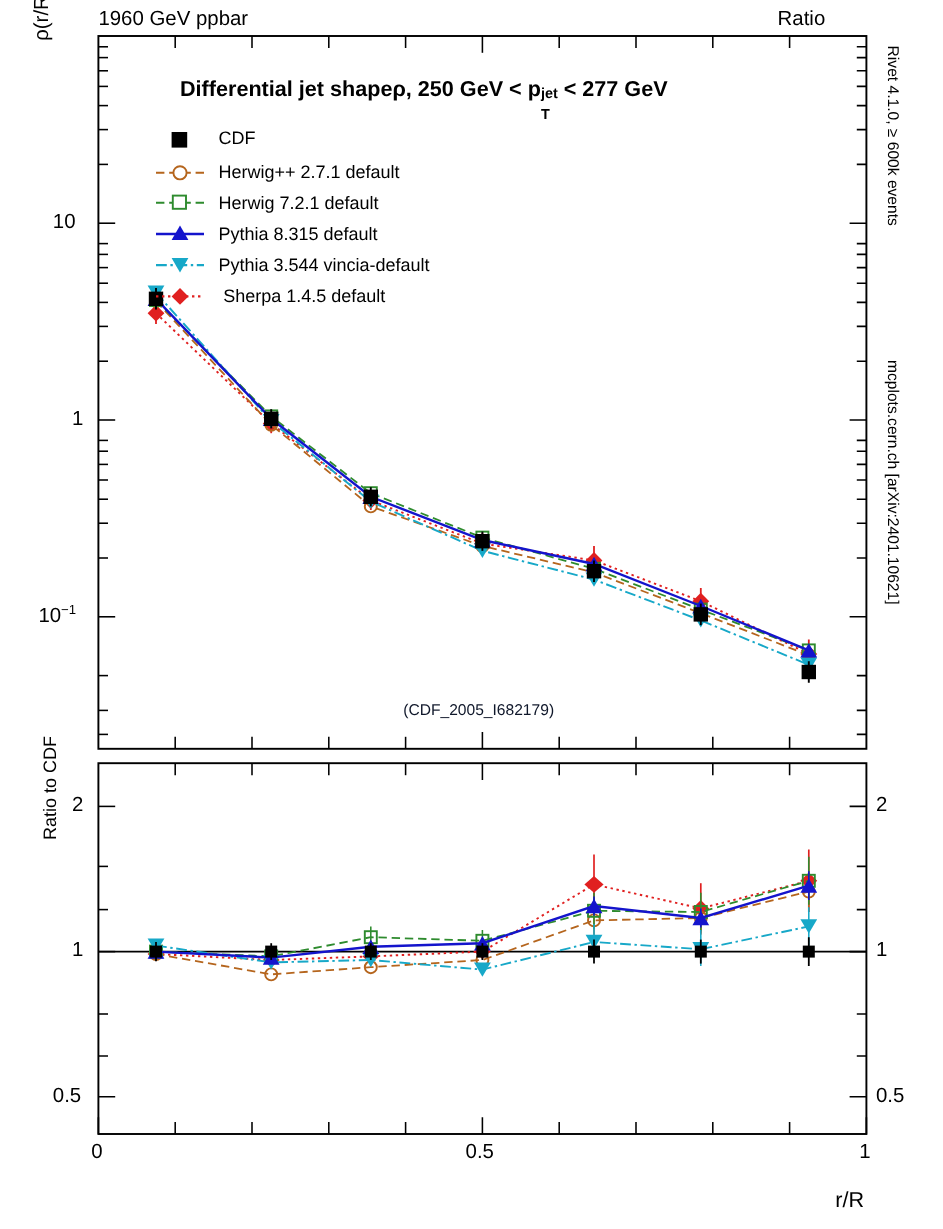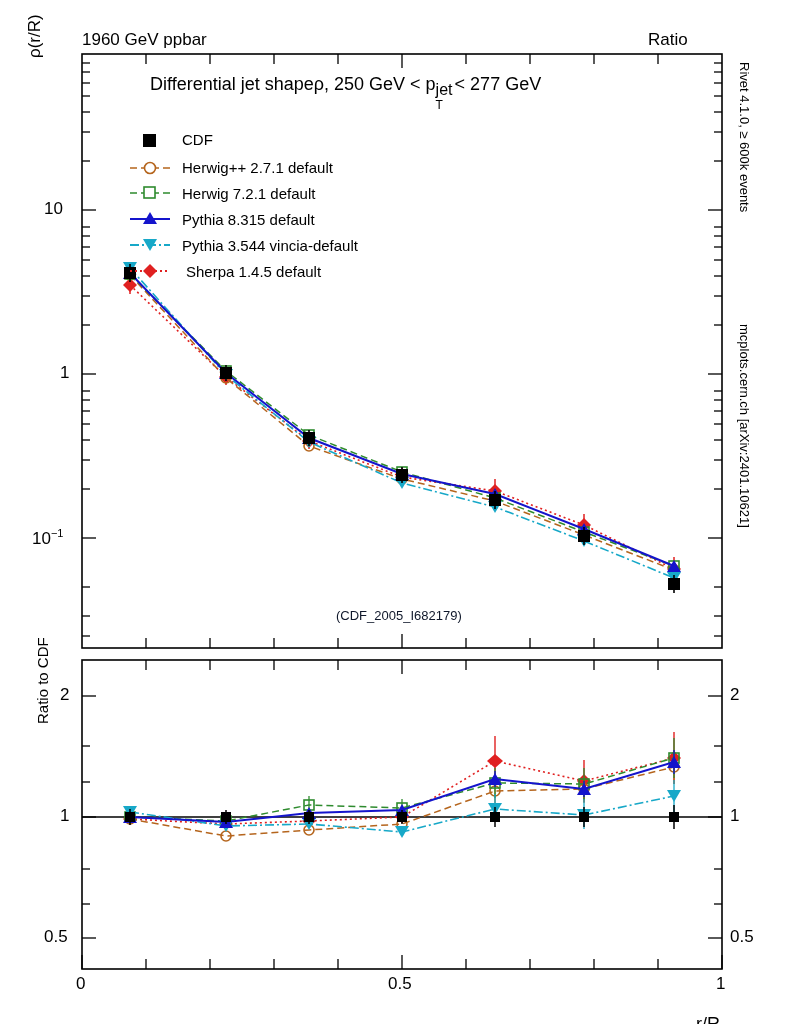--- a/index.html
+++ b/index.html
@@ -1,27 +1,27 @@
 <!DOCTYPE html>
 <html><head>
 <meta charset="utf-8">
 <style>
   html,body{margin:0;padding:0;background:#ffffff;}
   body{width:786px;height:1024px;font-family:"Liberation Sans",sans-serif;color:#000;position:relative;overflow:hidden;}
-  #root{position:absolute;left:0;top:0;width:786px;height:720px;margin-top:24px;}
+  #root{position:absolute;left:0;top:0;width:786px;height:720px;}
   .abs{position:absolute;}
   .txt{font-family:"Liberation Sans",sans-serif;color:#000;white-space:nowrap;}
   
   #hdr-left{left:82px;top:6px;font-size:17px;}
   #hdr-right{left:648px;top:6px;font-size:17px;}
   svg{display:block;}
   .axlabel{font-size:17px;}
   .ticklabel{font-size:17px;}
   .small{font-size:13px;}
-  #title{left:150px;top:50px;font-size:18px;}
+  #title{left:150px;top:64px;font-size:18px;font-weight:bold;}
   #watermark{left:336px;top:584px;font-size:13px;color:#0f172a;}
   #rightnote1{left:752px;top:38px;font-size:13px;color:#555;}
   #rightnote2{left:752px;top:300px;font-size:13px;color:#555;}
   #ylab-main{left:24px;top:34px;font-size:18px;}
   #ylab-ratio{left:34px;top:700px;font-size:15px;}
   #xlab{left:696px;top:990px;font-size:18px;}
   .legtext{font-size:15px;}
 </style>
 </head>
 <body>
@@ -421,21 +421,21 @@
   <div class="abs txt ticklabel" style="left:730px;top:782px;">1</div>
   <div class="abs txt ticklabel" style="left:730px;top:903px;">0.5</div>
 
   <div class="abs txt ticklabel" style="left:76px;top:950px;">0</div>
   <div class="abs txt ticklabel" style="left:388px;top:950px;">0.5</div>
   <div class="abs txt ticklabel" style="left:716px;top:950px;">1</div>
 
   <div class="abs txt" id="title">
     <span>Differential jet shapeρ, 250 GeV &lt; p</span><span style="display:inline-block;position:relative;width:14px;">
       <span style="position:absolute;left:0;top:8px;font-size:12px;">T</span>
-      <span style="position:absolute;left:0;top:-9px;font-size:16px;">jet</span>
+      <span style="position:absolute;left:0;top:-9px;font-size:12px;">jet</span>
     </span><span> &lt; 277 GeV</span>
   </div>
 
   <div class="abs txt legtext" style="left:182px;top:107px;">CDF</div>
   <div class="abs txt legtext" style="left:182px;top:135px;">Herwig++ 2.7.1 default</div>
   <div class="abs txt legtext" style="left:182px;top:161px;">Herwig 7.2.1 default</div>
   <div class="abs txt legtext" style="left:182px;top:187px;">Pythia 8.315 default</div>
   <div class="abs txt legtext" style="left:182px;top:213px;">Pythia 3.544 vincia-default</div>
   <div class="abs txt legtext" style="left:186px;top:239px;">Sherpa 1.4.5 default</div>
 

